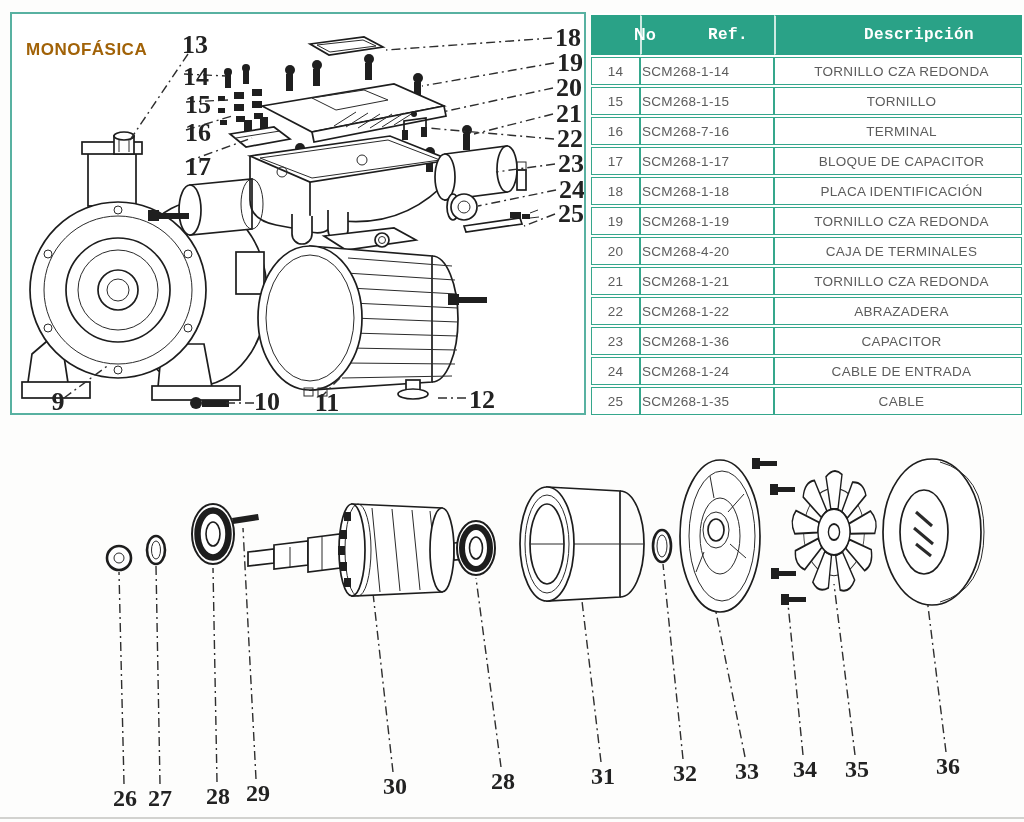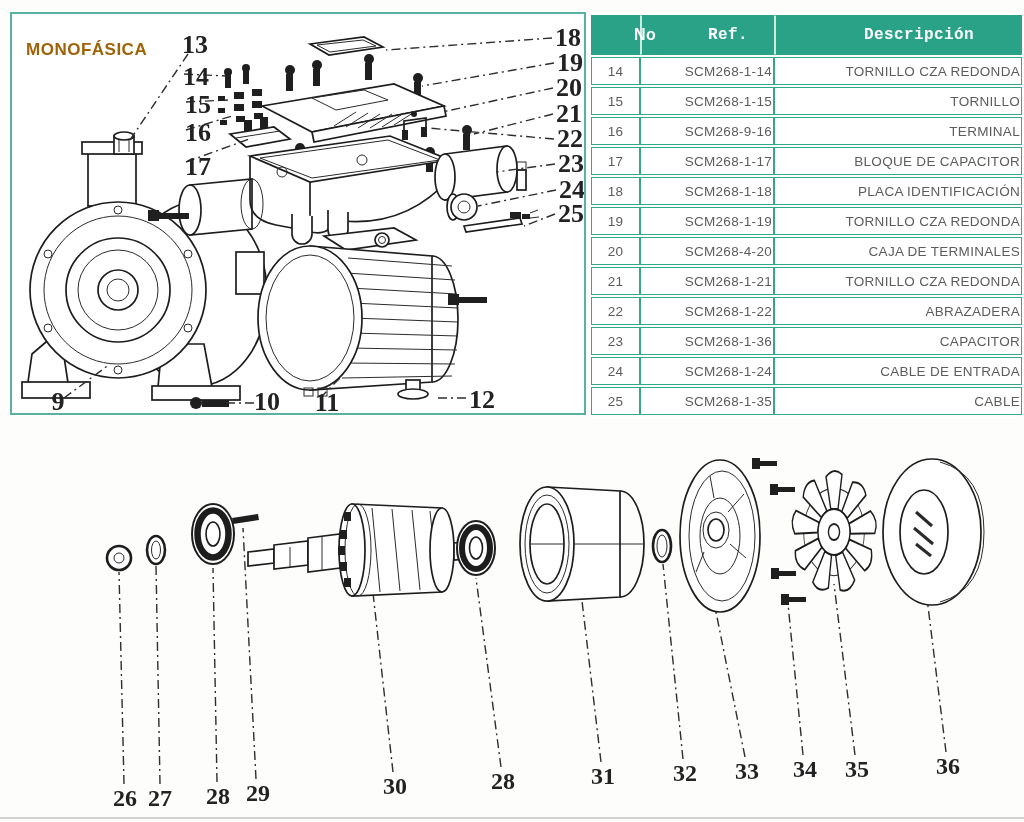--- a/index.html
+++ b/index.html
@@ -28,22 +28,22 @@
     font-family:"Liberation Sans",sans-serif;
     padding-left:42px;
   }
   table.parts th.sep{border-left:2px solid #cdeae2;font-family:Liberation Mono, monospace;}
   table.parts td{
     height:28px;box-sizing:border-box;border:1px solid #35a78c;
     font-size:13.5px;color:#5c5c5c;letter-spacing:.3px;background:#fff;
     font-family:"Liberation Sans",sans-serif;white-space:nowrap;overflow:hidden;
   }
   .col-no{width:49px;text-align:center;}
-  .col-ref{width:134px;text-align:right;}
-  .col-desc{text-align:right;padding-left:8px;}
+  .col-ref{width:134px;text-align:left;}
+  .col-desc{text-align:center;padding-left:8px;}
   .bottom-wrap{position:absolute;left:0;top:432px;width:1024px;height:390px;}
   .footer-line{position:absolute;left:0;top:817px;width:1024px;border-top:2px solid #d2d2cf;}
   
   .ln{stroke:#1d1d1d;stroke-width:1.7;fill:none;}
   .lnw{stroke:#1d1d1d;stroke-width:1.7;fill:#ffffff;}
   .thin{stroke:#2b2b2b;stroke-width:1;fill:none;}
   .dk{fill:#1f1f1f;stroke:none;}
   .leader{stroke:#2e2e2e;stroke-width:1.4;fill:none;stroke-dasharray:9 4 2 4;}
   .callout{
     font-family:"Liberation Serif",serif;font-weight:bold;fill:#222;
@@ -292,21 +292,21 @@
           <td class="col-ref">SCM268-1-14</td>
           <td class="col-desc">TORNILLO CZA REDONDA</td>
         </tr>
       <tr>
           <td class="col-no">15</td>
           <td class="col-ref">SCM268-1-15</td>
           <td class="col-desc">TORNILLO</td>
         </tr>
       <tr>
           <td class="col-no">16</td>
-          <td class="col-ref">SCM268-9-16</td>
+          <td class="col-ref">SCM268-7-16</td>
           <td class="col-desc">TERMINAL</td>
         </tr>
       <tr>
           <td class="col-no">17</td>
           <td class="col-ref">SCM268-1-17</td>
           <td class="col-desc">BLOQUE DE CAPACITOR</td>
         </tr>
       <tr>
           <td class="col-no">18</td>
           <td class="col-ref">SCM268-1-18</td>

